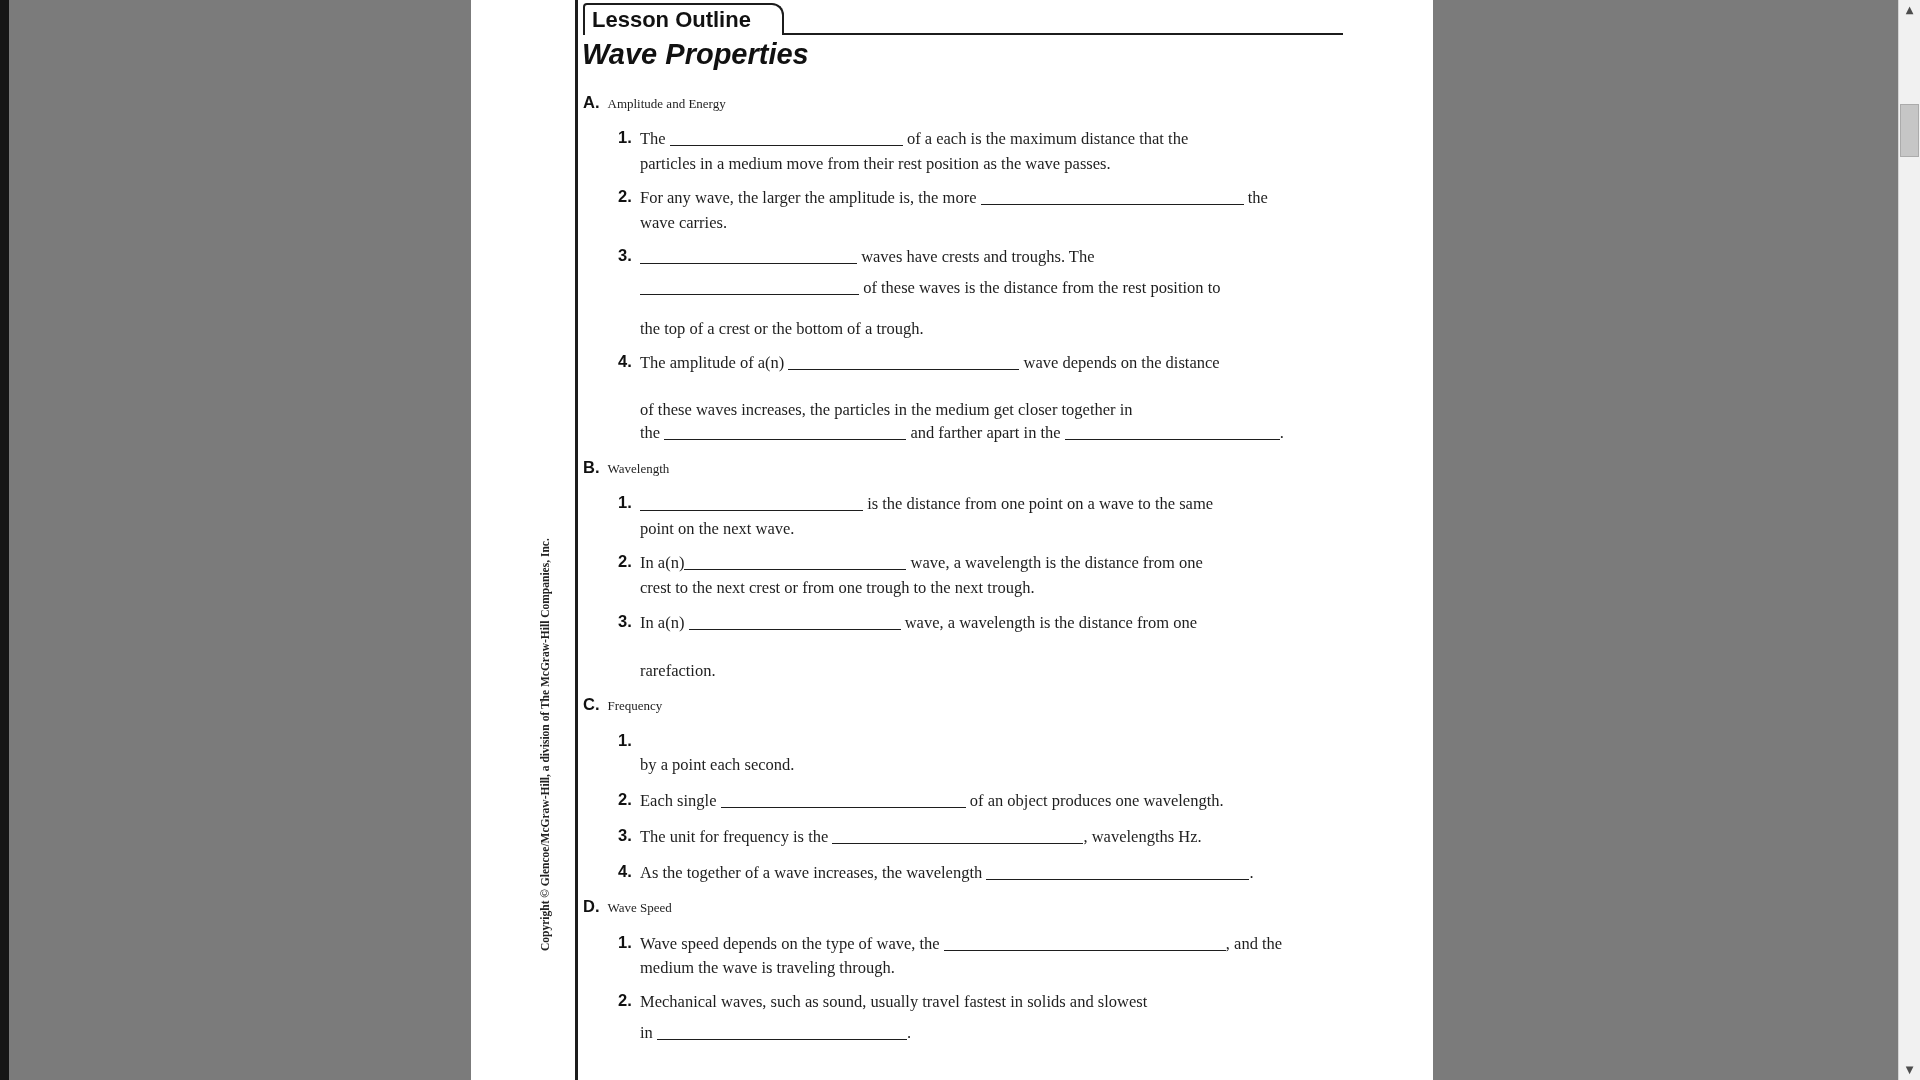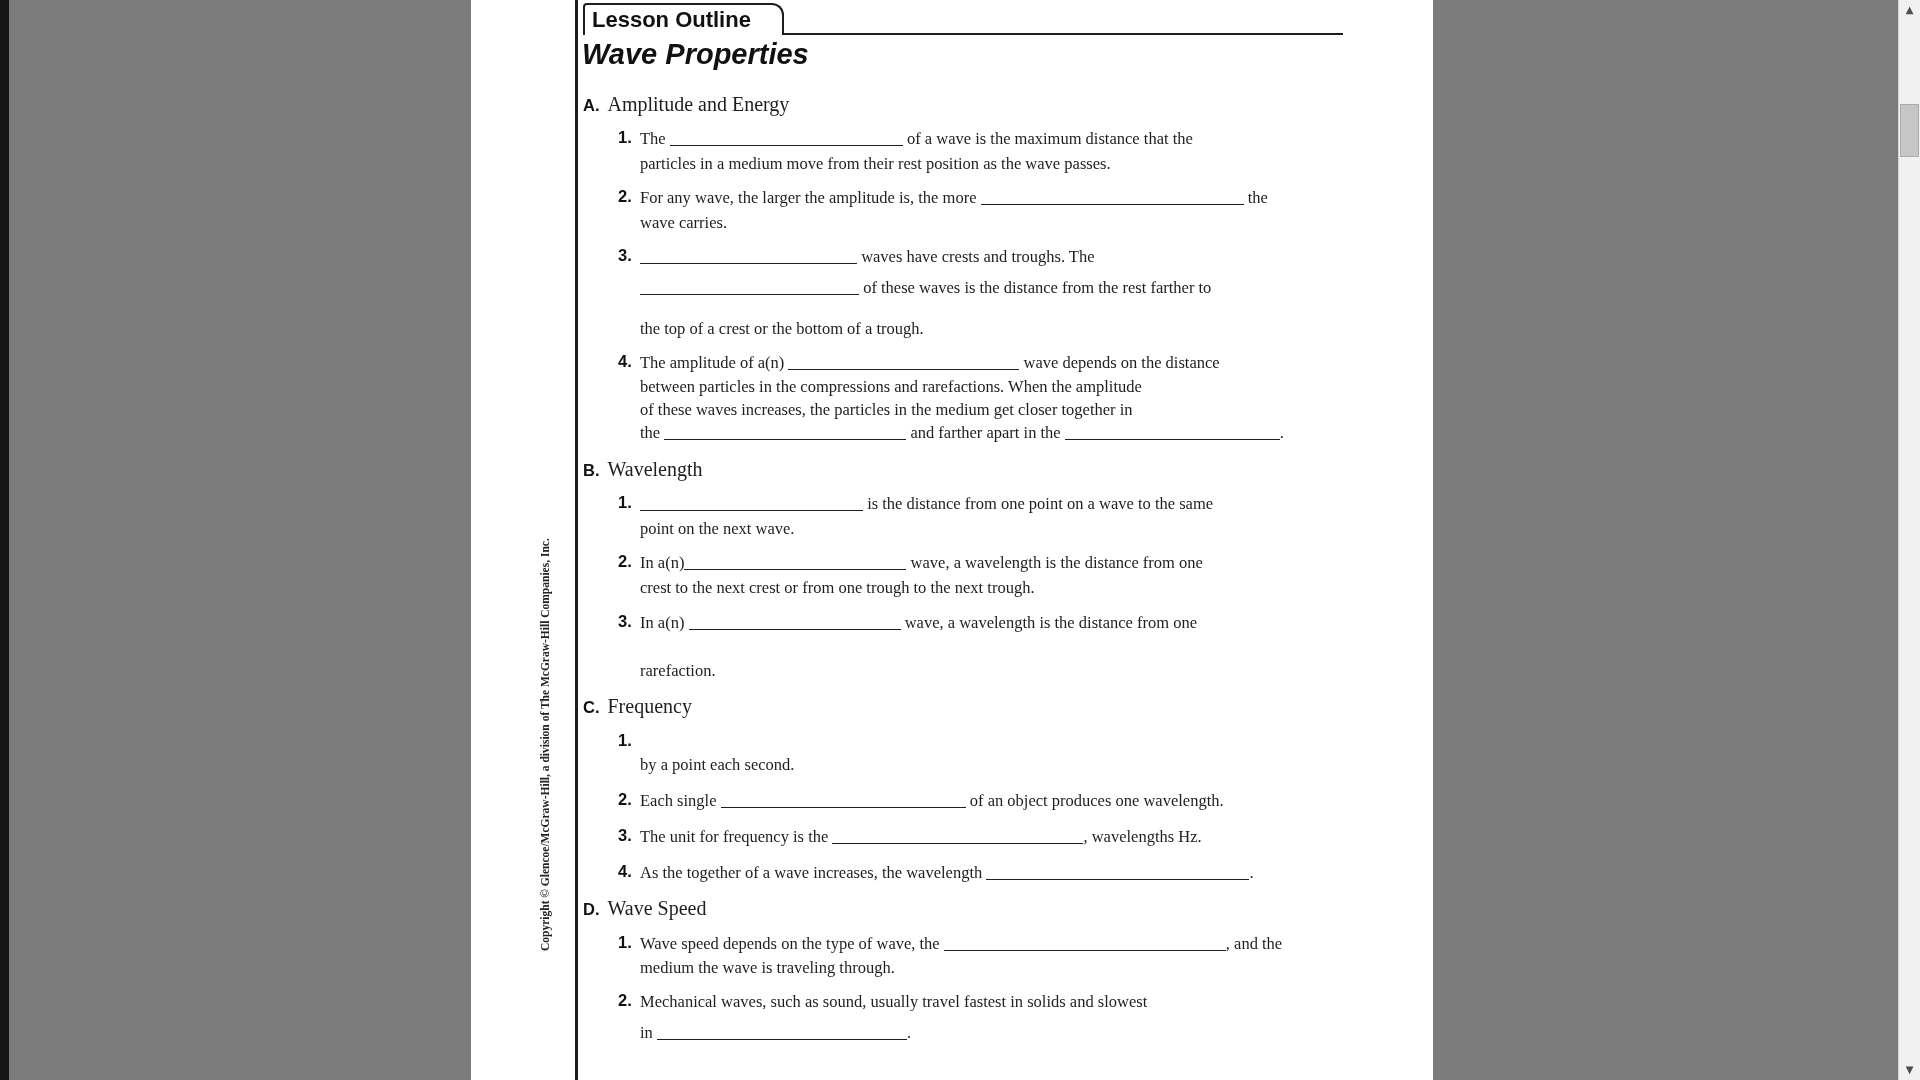--- a/index.html
+++ b/index.html
@@ -9,21 +9,21 @@
   .vline{position:absolute;left:104px;top:0;width:3px;height:1080px;background:#1c1c1c;}
   .hrule{position:absolute;left:112px;top:33px;width:760px;height:2px;background:#1c1c1c;}
   .tab{position:absolute;left:112px;top:3px;width:201px;height:32px;box-sizing:border-box;
        border:2.5px solid #1c1c1c;border-bottom:none;border-radius:4px 12px 0 0;background:#fff;
        font-family:"Liberation Sans",sans-serif;font-weight:bold;font-size:22px;line-height:29px;
        padding-left:7px;white-space:nowrap;color:#111;}
   .title{position:absolute;left:111px;top:38px;margin:0;font-family:"Liberation Sans",sans-serif;
        font-style:italic;font-weight:bold;font-size:29px;color:#111;white-space:nowrap;}
   .sec{position:absolute;left:112px;white-space:nowrap;}
   .slbl{font-family:"Liberation Sans",sans-serif;font-weight:bold;font-size:16.5px;margin-right:8px;color:#111;}
-  .stit{font-size:20px;margin-top:19px;}
+  .stit{font-size:13px;margin-top:19px;}
   .no{position:absolute;left:147px;font-family:"Liberation Sans",sans-serif;font-weight:bold;font-size:16.5px;color:#111;}
   .ln{position:absolute;left:169px;font-size:16.5px;line-height:21px;white-space:nowrap;}
   .blank{display:inline-block;height:12px;border-bottom:1.6px solid #1e1e1e;position:relative;top:2px;}
   .copyright{position:absolute;left:68px;top:951px;transform:rotate(-90deg);transform-origin:0 0;
        font-family:"Liberation Serif",serif;font-weight:bold;font-size:11.5px;white-space:nowrap;color:#222;}
   .scrollbar{position:absolute;right:0;top:0;width:21px;height:1080px;background:#f1f1f1;border-left:1px solid #d4d4d4;}
   .sb-btn{position:absolute;left:0;width:21px;height:20px;background:#f1f1f1;color:#4d4d4d;
        font-size:10px;line-height:20px;text-align:center;font-family:"DejaVu Sans",sans-serif;cursor:default;}
   .sb-btn.up{top:0;}
   .sb-btn.down{bottom:0;}
@@ -42,35 +42,34 @@
       <span>Lesson Outline</span>
     </div>
     <h1 class="title">Wave Properties</h1>
     <div class="copyright">Copyright © Glencoe/McGraw-Hill, a division of The McGraw-Hill Companies, Inc.</div>
 
     <div class="sec" style="top:93px">
       <span class="slbl">A.</span><span class="stit">Amplitude and Energy</span>
     </div>
 
     <div class="no" style="top:128px">1.</div>
-    <div class="ln" style="top:128px"><span>The </span><span class="blank" style="width:233px"></span><span> of a wave is the maximum distance that the</span></div>
+    <div class="ln" style="top:128px"><span>The </span><span class="blank" style="width:233px"></span><span> of a each is the maximum distance that the</span></div>
     <div class="ln" style="top:153px"><span>particles in a medium move from their rest position as the wave passes.</span></div>
 
     <div class="no" style="top:187px">2.</div>
     <div class="ln" style="top:187px"><span>For any wave, the larger the amplitude is, the more </span><span class="blank" style="width:263px"></span><span> the</span></div>
     <div class="ln" style="top:212px"><span>wave carries.</span></div>
 
     <div class="no" style="top:246px">3.</div>
     <div class="ln" style="top:246px"><span class="blank" style="width:217px"></span><span> waves have crests and troughs. The</span></div>
-    <div class="ln" style="top:277px"><span class="blank" style="width:219px"></span><span> of these waves is the distance from the rest farther to</span></div>
+    <div class="ln" style="top:277px"><span class="blank" style="width:219px"></span><span> of these waves is the distance from the rest position to</span></div>
     <div class="ln" style="top:318px"><span>the top of a crest or the bottom of a trough.</span></div>
 
     <div class="no" style="top:352px">4.</div>
     <div class="ln" style="top:352px"><span>The amplitude of a(n) </span><span class="blank" style="width:231px"></span><span> wave depends on the distance</span></div>
-    <div class="ln" style="top:376px"><span>between particles in the compressions and rarefactions. When the amplitude</span></div>
     <div class="ln" style="top:422px"><span>the </span><span class="blank" style="width:242px"></span><span> and farther apart in the </span><span class="blank" style="width:215px"></span><span>.</span></div>
     <div class="ln" style="top:399px"><span>of these waves increases, the particles in the medium get closer together in</span></div>
 
     <div class="sec" style="top:458px">
       <span class="slbl">B.</span><span class="stit">Wavelength</span>
     </div>
 
     <div class="no" style="top:493px">1.</div>
     <div class="ln" style="top:493px"><span class="blank" style="width:223px"></span><span> is the distance from one point on a wave to the same</span></div>
     <div class="ln" style="top:518px"><span>point on the next wave.</span></div>

